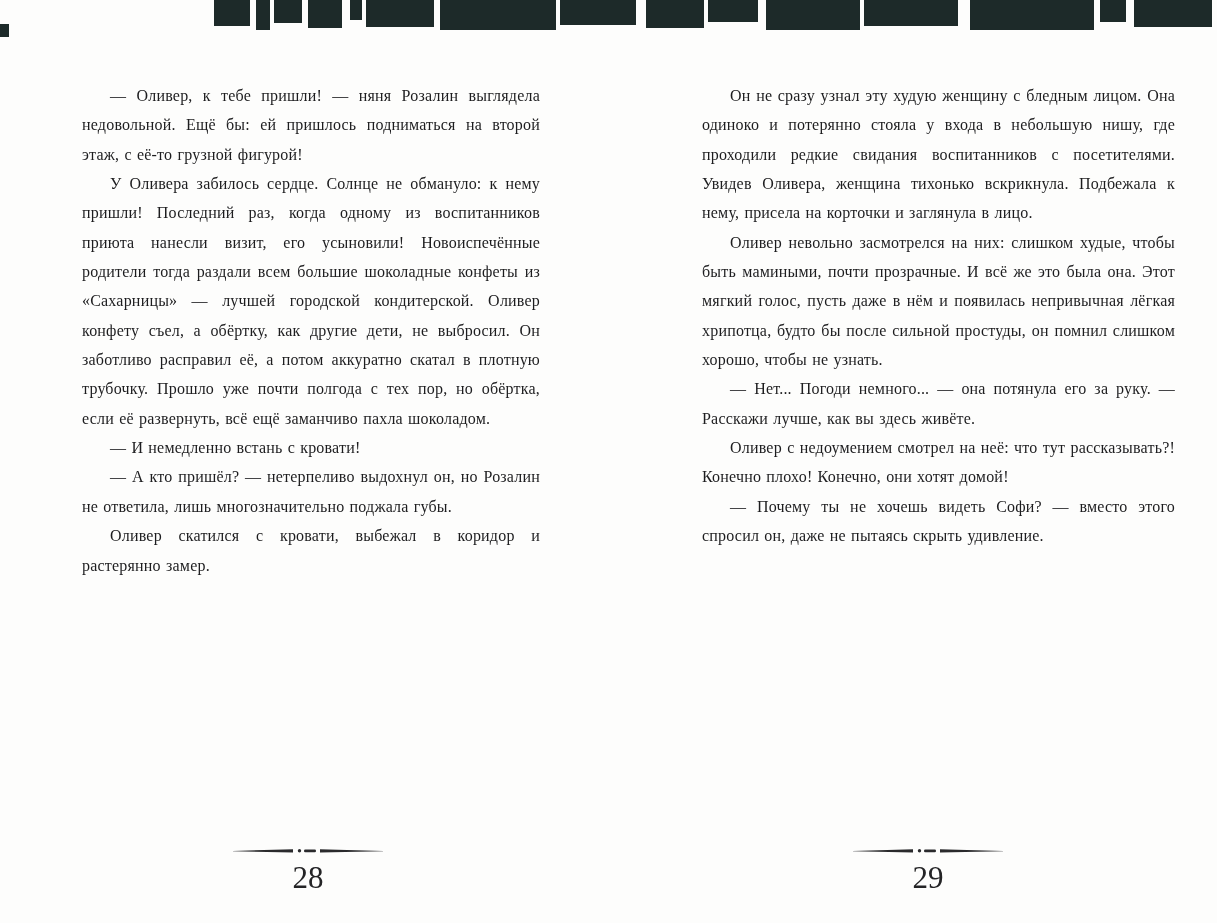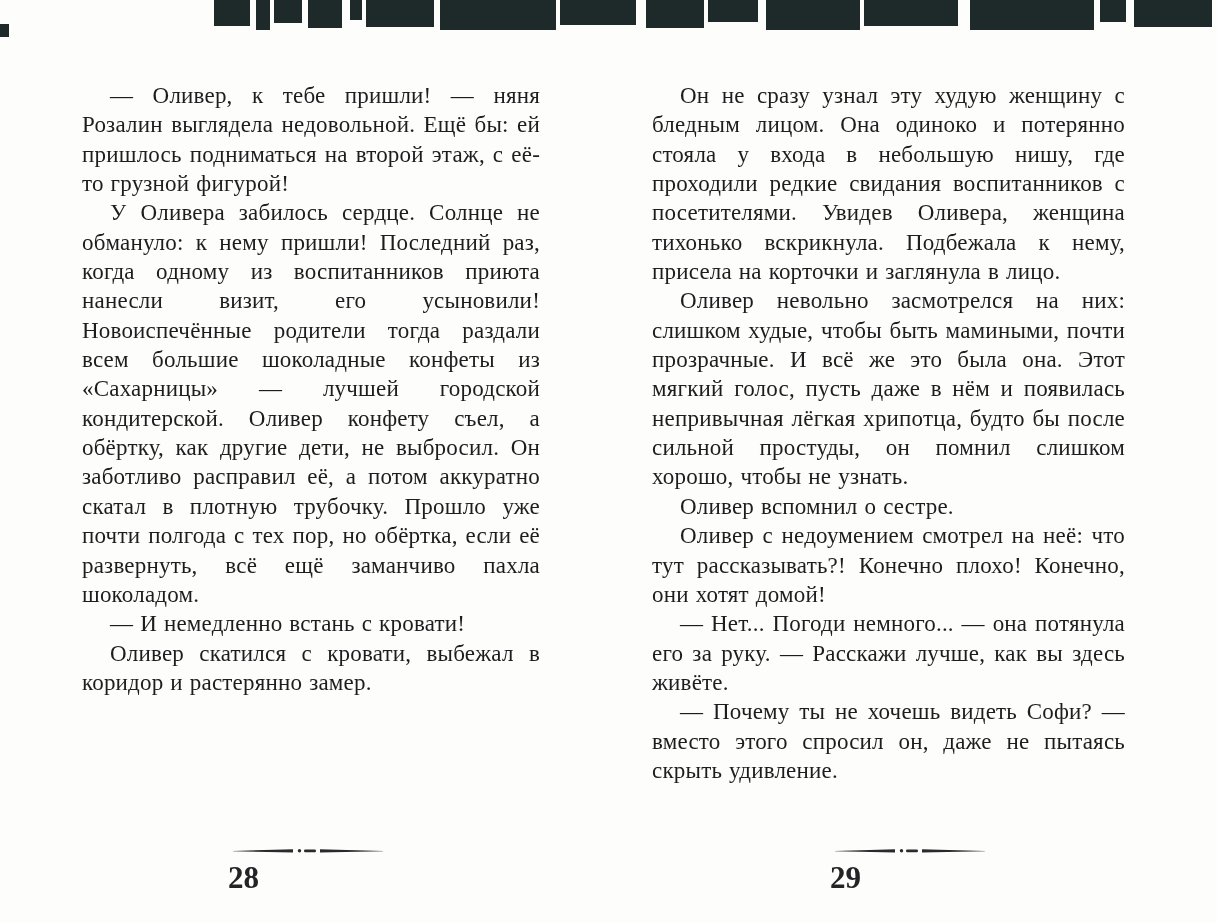--- a/index.html
+++ b/index.html
@@ -9,39 +9,38 @@
     width:1217px;height:923px;
     background:#fdfdfc;
     overflow:hidden;
     font-family:"Liberation Serif","DejaVu Serif",serif;
     color:#1d1d1f;
   }
   .scan-band{position:absolute;top:0;left:0;width:1217px;height:40px;}
   .text-col{
     position:absolute;
     top:81px;
-    font-size:23px;
+    font-size:16px;
     line-height:29.35px;
     text-align:justify;
     letter-spacing:0.2px;
     word-spacing:1px;
     hyphens:manual;
     -webkit-hyphens:manual;
   }
   .col-left{left:82px;width:458px;}
-  .col-right{left:652px;width:473px;}
+  .col-right{left:702px;width:473px;}
   .text-col p{margin:0;text-indent:28px;}
   .footer{
     position:absolute;
     width:160px;
-    text-align:left;
-    font-weight:bold;
+    text-align:center;
   }
   .footer-left{left:228px;top:845px;}
-  .footer-right{left:830px;top:845px;}
+  .footer-right{left:848px;top:845px;}
   .ornament{display:block;margin:0 auto;}
   .page-number{
     display:block;
     margin-top:4px;
     font-size:31px;
     line-height:34px;
     color:#242426;
   }
 </style>
 </head>
@@ -67,29 +66,29 @@
       <rect x="970" y="0" width="124" height="30"></rect>
       <rect x="1100" y="0" width="26" height="22"></rect>
       <rect x="1134" y="0" width="78" height="27"></rect>
     </g>
   </svg>
 
   <div class="text-col col-left">
       <p>— Оливер, к тебе пришли! — няня Розалин выглядела недовольной. Ещё бы: ей пришлось подниматься на второй этаж, с её-то грузной фигурой!</p>
       <p>У Оливера забилось сердце. Солнце не обма­нуло: к нему пришли! Последний раз, когда од­ному из воспитанников приюта нанесли визит, его усыновили! Новоиспечённые родители то­гда раздали всем большие шоколадные конфеты из «Сахарницы» — лучшей городской кондитер­ской. Оливер конфету съел, а обёртку, как другие дети, не выбросил. Он заботливо расправил её, а потом аккуратно скатал в плотную трубочку. Прошло уже почти полгода с тех пор, но обёрт­ка, если её развернуть, всё ещё заманчиво пахла шоколадом.</p>
       <p>— И немедленно встань с кровати!</p>
+      <p>— А кто пришёл? — нетерпеливо выдохнул он, но Розалин не ответила, лишь многозначи­тельно поджала губы.</p>
       <p>Оливер скатился с кровати, выбежал в кори­дор и растерянно замер.</p>
     </div>
 
   <div class="text-col col-right">
       <p>Он не сразу узнал эту худую женщину с блед­ным лицом. Она одиноко и потерянно стояла у входа в небольшую нишу, где проходили редкие свидания воспитанников с посетителями. Увидев Оливера, женщина тихонько вскрикнула. Подбежа­ла к нему, присела на корточки и заглянула в лицо.</p>
       <p>Оливер невольно засмотрелся на них: слишком худые, чтобы быть мамиными, почти прозрач­ные. И всё же это была она. Этот мягкий голос, пусть даже в нём и появилась непривычная лёг­кая хрипотца, будто бы после сильной простуды, он помнил слишком хорошо, чтобы не узнать.</p>
-      <p>Оливер вспомнил о сестре.</p>
+      <p>— Нет... Погоди немного... — она потянула его за руку. — Расскажи лучше, как вы здесь живёте.</p>
       <p>Оливер с недоумением смотрел на неё: что тут рассказывать?! Конечно плохо! Конечно, они хотят домой!</p>
-      <p>— Нет... Погоди немного... — она потянула его за руку. — Расскажи лучше, как вы здесь живёте.</p>
       <p>— Почему ты не хочешь видеть Софи? — вместо этого спросил он, даже не пытаясь скрыть удивление.</p>
     </div>
 
   <div class="footer footer-left">
     <svg class="ornament" width="150" height="12" viewBox="0 0 150 12" xmlns="http://www.w3.org/2000/svg" aria-hidden="true">
       <g fill="#2a2a2c">
         <polygon points="0,5.9 60,4.2 60,7.4 0,6.3"></polygon>
         <circle cx="66.5" cy="5.8" r="1.7"></circle>
         <rect x="71" y="4.6" width="12" height="2.6" rx="1.3"></rect>
         <polygon points="87,4.2 150,5.9 150,6.3 87,7.4"></polygon>

